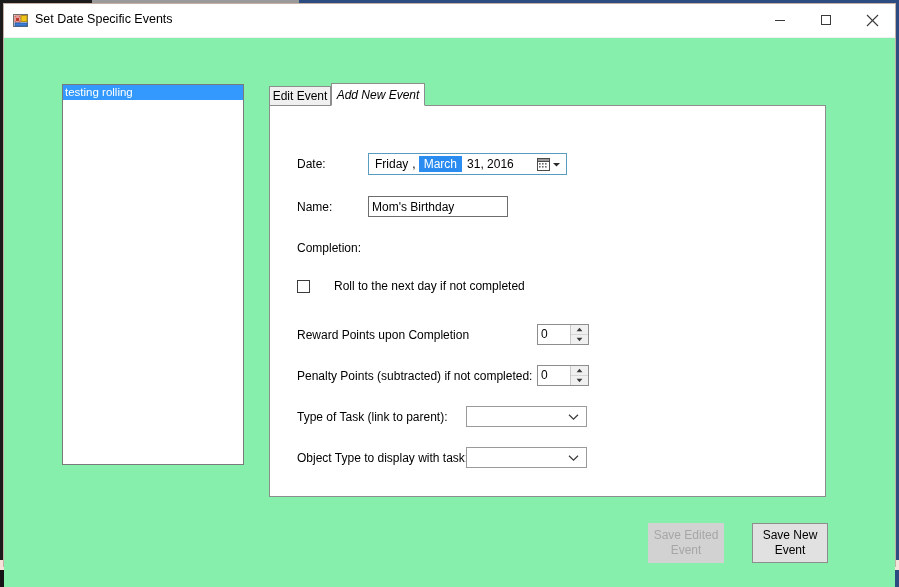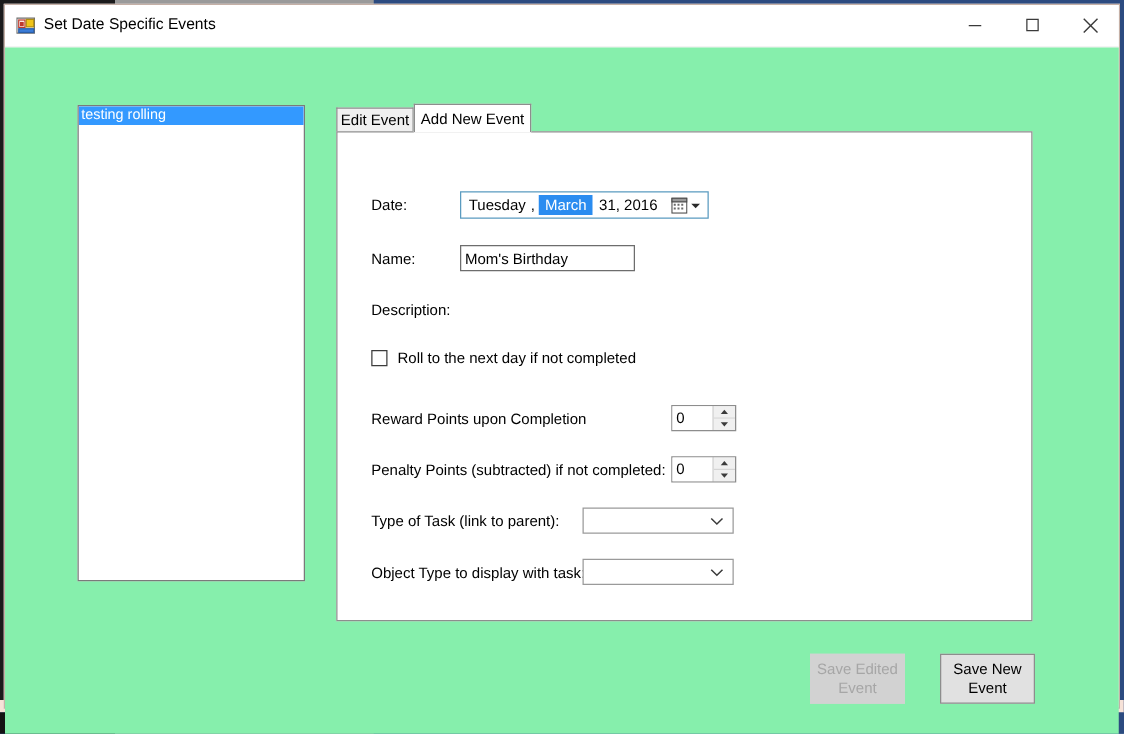--- a/index.html
+++ b/index.html
@@ -165,20 +165,21 @@
     line-height: 19px;
   }
   #tab-add-new-event {
     left: 62px;
     width: 94px;
     height: 23px;
     line-height: 22px;
     background: #ffffff;
     border-bottom: 1px solid #ffffff;
     z-index: 3;
+    font-style: italic;
   }
   #tabpage {
     position: absolute;
     left: 265px;
     top: 67px;
     width: 557px;
     height: 392px;
     background: #ffffff;
     border: 1px solid #8d8d8d;
     box-sizing: border-box;
@@ -244,21 +245,21 @@
   #name-input { left: 98px; top: 90px; width: 140px; height: 21px; }
   #description-input { left: 98px; top: 131px; width: 274px; height: 21px; }
 
   
   #roll-checkbox-row {
     position: absolute;
     left: 27px;
     top: 173px;
     display: flex;
     align-items: center;
-    gap: 8px;
+    gap: 24px;
     cursor: default;
   }
   #roll-checkbox-box {
     width: 13px;
     height: 13px;
     background: #ffffff;
     border: 1px solid #3c3c3c;
     box-sizing: border-box;
   }
   #roll-checkbox-label { font-size: 12px; color: #000; white-space: nowrap; }
@@ -399,21 +400,21 @@
 
       <div id="tabstrip">
         <div class="tab" id="tab-edit-event">Edit Event</div>
         <div class="tab" id="tab-add-new-event">Add New Event</div>
       </div>
 
       <div id="tabpage">
 
         <span class="field-label" style="left:27px; top:51px;">Date:</span>
         <div id="date-picker">
-          <span id="date-weekday">Tuesday</span>
+          <span id="date-weekday">Friday</span>
           <span id="date-comma">,</span>
           <span id="date-month">March</span>
           <span id="date-daynum">31, 2016</span>
           <span id="date-dropdown-btn">
             <svg width="13" height="13" viewBox="0 0 13 13">
               <rect x="0.5" y="0.5" width="12" height="12" fill="#ffffff" stroke="#4a4a4a"></rect>
               <rect x="0.5" y="0.5" width="12" height="3" fill="#9a9a9a" stroke="#4a4a4a"></rect>
               <g fill="#6a6a6a">
                 <rect x="2" y="5" width="1.6" height="1.6"></rect>
                 <rect x="5" y="5" width="1.6" height="1.6"></rect>
@@ -425,21 +426,21 @@
             </svg>
             <svg width="9" height="9" viewBox="0 0 9 9">
               <path d="M1 3 L4.5 6.5 L8 3 Z" fill="#2a2a2a"></path>
             </svg>
           </span>
         </div>
 
         <span class="field-label" style="left:27px; top:94px;">Name:</span>
         <input class="text-input" id="name-input" type="text" value="Mom's Birthday" style="">
 
-        <span class="field-label" style="left:27px; top:135px;">Description:</span>
+        <span class="field-label" style="left:27px; top:135px;">Completion:</span>
 
         <div id="roll-checkbox-row">
           <span id="roll-checkbox-box"></span>
           <span id="roll-checkbox-label">Roll to the next day if not completed</span>
         </div>
 
         <span class="field-label" style="left:27px; top:222px;">Reward Points upon Completion</span>
         <div class="spinner" id="reward-spinner">
           <span class="spinner-value">0</span>
           <span class="spinner-buttons">

